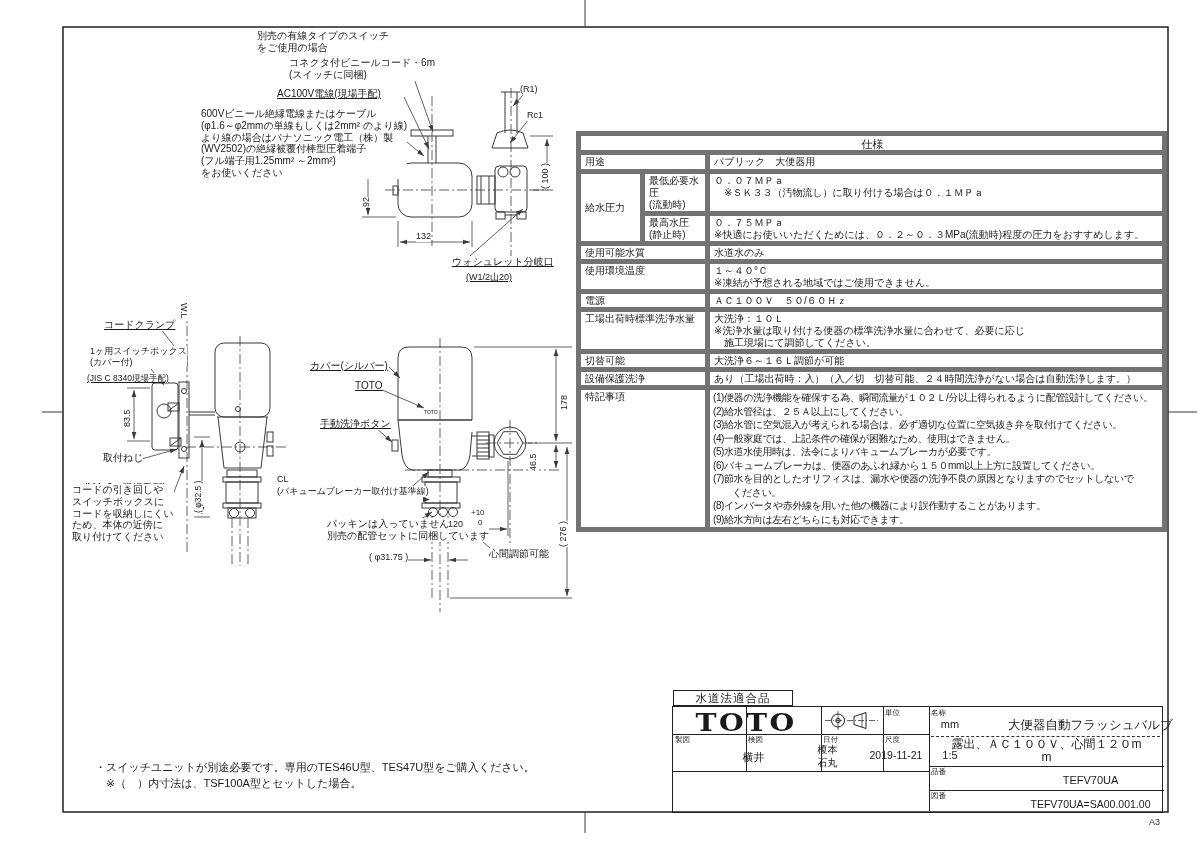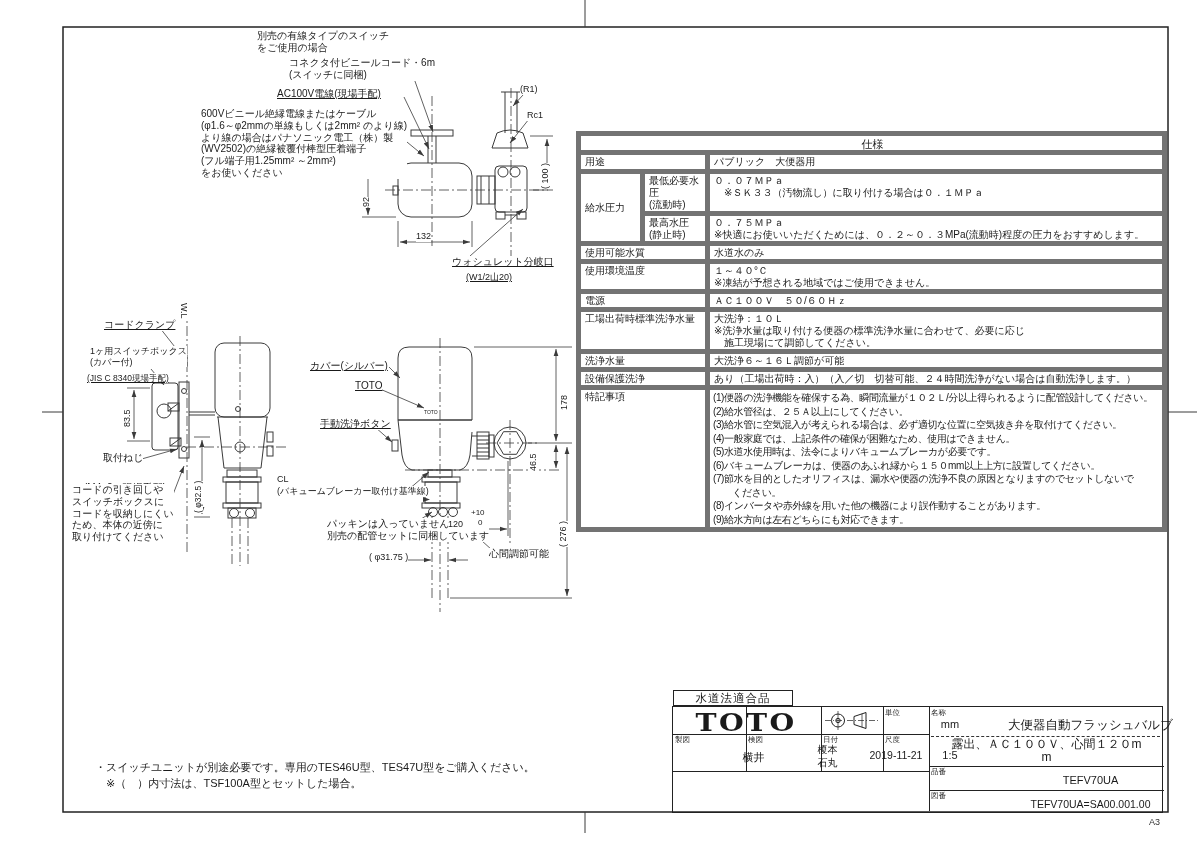--- a/index.html
+++ b/index.html
@@ -289,21 +289,21 @@
       <td colspan="2">電源</td>
       <td class="pre">ＡＣ１００Ｖ　５０/６０Ｈｚ</td>
     </tr>
     <tr style="height:39px">
       <td colspan="2">工場出荷時標準洗浄水量</td>
       <td class="pre">大洗浄：１０Ｌ
 ※洗浄水量は取り付ける便器の標準洗浄水量に合わせて、必要に応じ
 　施工現場にて調節してください。</td>
     </tr>
     <tr style="height:17px">
-      <td colspan="2">洗浄水量</td>
+      <td colspan="2">切替可能</td>
       <td class="pre">大洗浄６～１６Ｌ調節が可能</td>
     </tr>
     <tr style="height:16px">
       <td colspan="2">設備保護洗浄</td>
       <td class="pre">あり（工場出荷時：入）（入／切　切替可能、２４時間洗浄がない場合は自動洗浄します。）</td>
     </tr>
     <tr style="height:142px">
       <td colspan="2">特記事項</td>
       <td class="pre notes">(1)便器の洗浄機能を確保する為、瞬間流量が１０２Ｌ/分以上得られるように配管設計してください。
 (2)給水管径は、２５Ａ以上にしてください。

